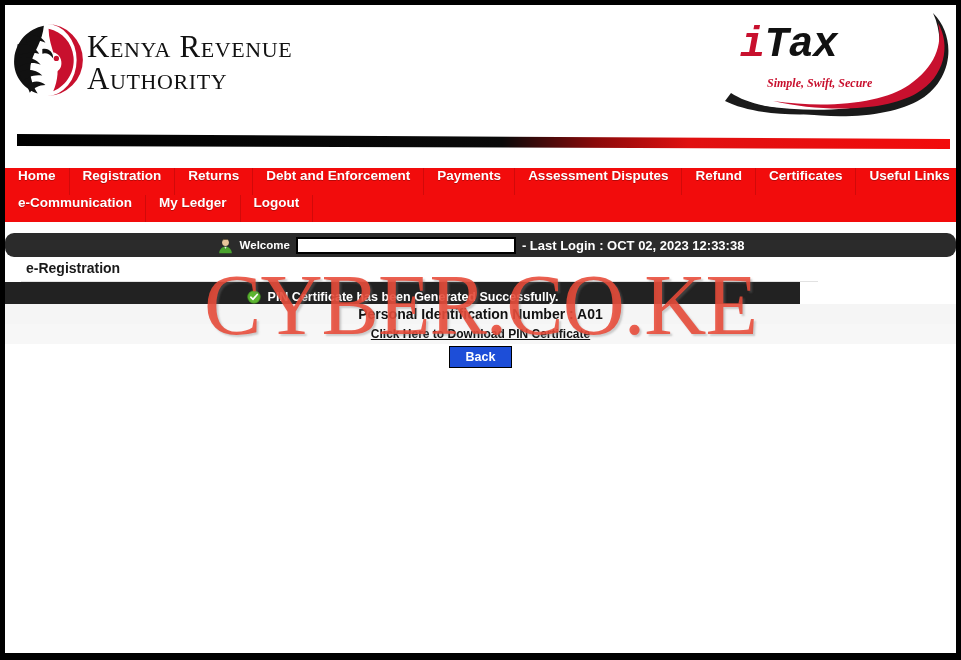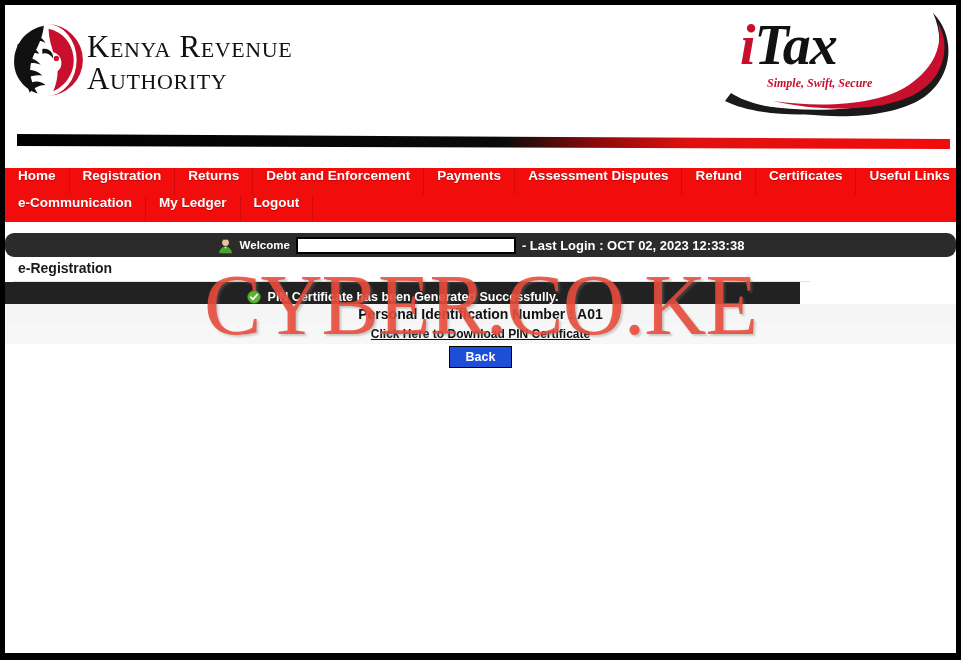--- a/index.html
+++ b/index.html
@@ -42,23 +42,23 @@
     text-transform:capitalize;
     white-space:nowrap;
   }
   .kra-text div{font-variant:small-caps;}
 
   .itax-logo{
     position:absolute;left:690px;top:0px;width:261px;height:120px;
   }
   .itax-word{
     position:absolute;left:45px;top:12px;
-    font-family:Liberation Serif, serif;
+    font-family:Liberation Mono, monospace;
     font-style:italic;font-weight:bold;
-    font-size:56px;line-height:56px;
+    font-size:42px;line-height:56px;
     color:#111;white-space:nowrap;
     letter-spacing:-1px;
   }
   .itax-i{color:#c8102e;}
   .itax-tag{
     position:absolute;left:72px;top:71px;
     font-family:"Liberation Serif", serif;
     font-style:italic;font-weight:bold;
     font-size:12px;color:#c8102e;white-space:nowrap;
   }
@@ -106,21 +106,21 @@
   .welcome-redact{
     width:216px;height:13px;background:#ffffff;
     border:2px solid #000;display:inline-block;
   }
   .lastlogin{
     color:#ffffff;font-size:13px;font-weight:bold;white-space:nowrap;
   }
 
   
   .ptitle-wrap{
-    position:absolute;left:8px;top:252px;width:797px;height:24px;
+    position:absolute;left:16px;top:252px;width:797px;height:24px;
     background:#ffffff;
     border-bottom:1px solid #e2e2e2;
   }
   .ptitle{
     position:absolute;left:5px;top:3px;
     font-size:14px;font-weight:bold;color:#1a1a1a;
     white-space:nowrap;
   }
 
   

